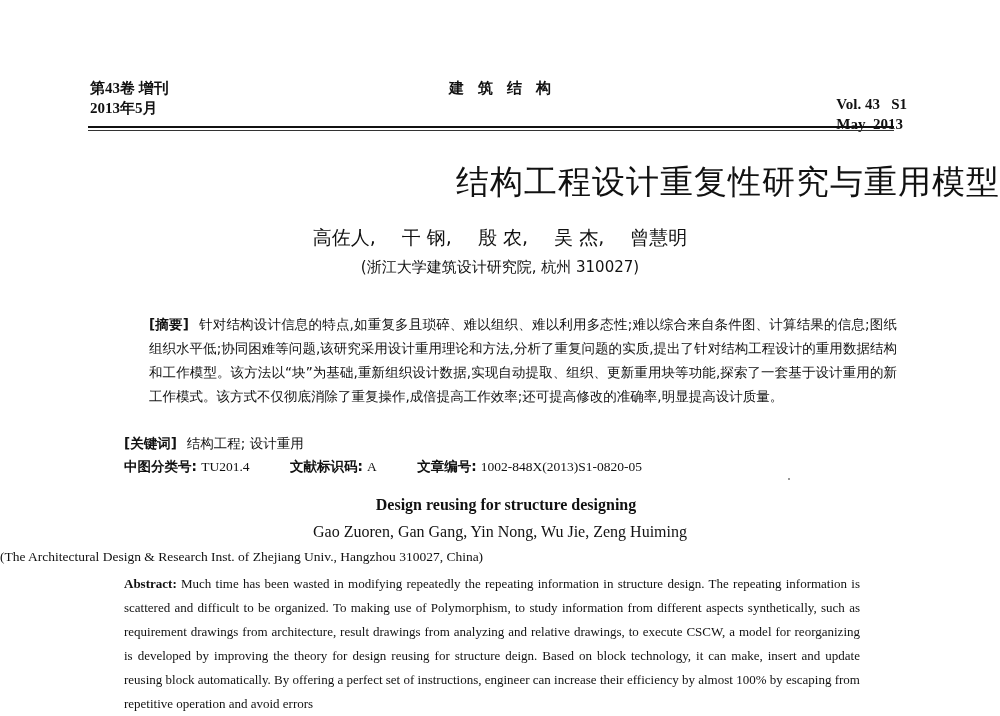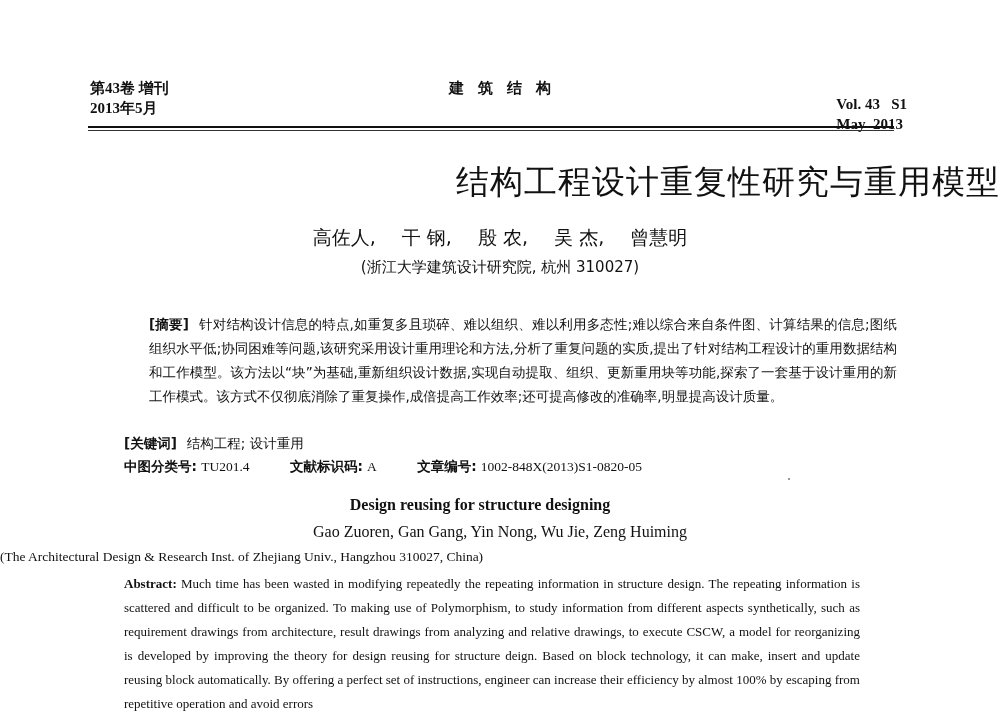--- a/index.html
+++ b/index.html
@@ -20,21 +20,21 @@
   .affil { left: 0; width: 1000px; top: 258px; text-align: center; font-size: 15px; font-family: "DejaVu Sans", sans-serif; }
 
   .cn-abs { left: 124px; width: 748px; top: 312px; font-size: 13.5px; line-height: 24px; font-family: "DejaVu Sans", sans-serif; text-align: justify; margin-left: 25px; }
   .cn-abs .lbl { font-weight: bold; margin-right: 10px; }
   .kw { left: 124px; top: 432px; font-size: 13.5px; line-height: 22px; font-family: "DejaVu Sans", sans-serif; }
   .kw .lbl { font-weight: bold; margin-right: 10px; }
   .cls { left: 124px; top: 455px; font-size: 13.5px; line-height: 22px; font-family: "DejaVu Sans", sans-serif; white-space: nowrap; }
   .cls .lbl { font-weight: bold; }
   .cls .val { margin-right: 36px; font-family: "Liberation Serif", serif; }
 
-  .en-title { left: 0; width: 960px; top: 496px; text-align: center; font-size: 16px; font-weight: bold; }
+  .en-title { left: 0; width: 960px; top: 496px; text-align: center; font-size: 16px; font-weight: bold; padding-left: 26px; }
   .en-authors { left: 0; width: 1000px; top: 523px; text-align: center; font-size: 16px; }
   .en-affil { left: 0; width: 1000px; top: 549px; text-align: left; font-size: 13.5px; }
   .en-abs { left: 124px; width: 736px; top: 572px; font-size: 13px; line-height: 24px; text-align: justify; }
   .en-abs .lbl { font-weight: bold; }
   .speck { left: 788px; top: 478px; width: 2px; height: 2px; background: #999; }
 </style>
 </head>
 <body>
 
 <div class="abs hdr hdr-left">

